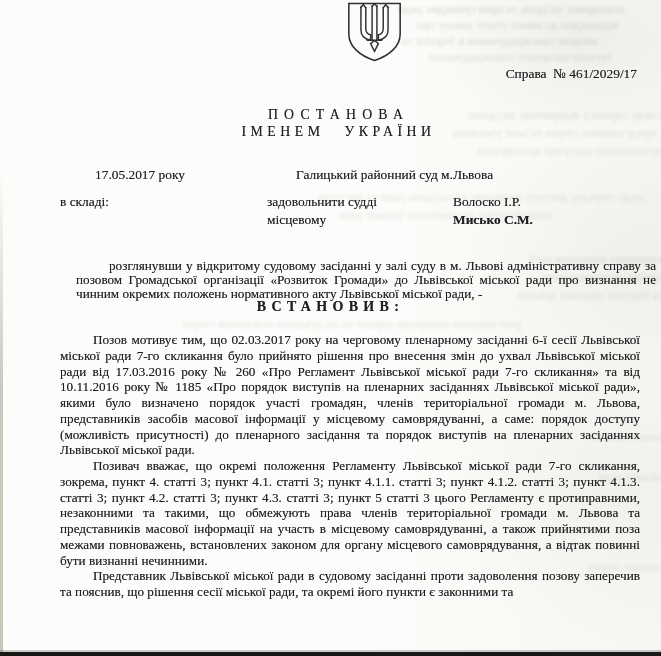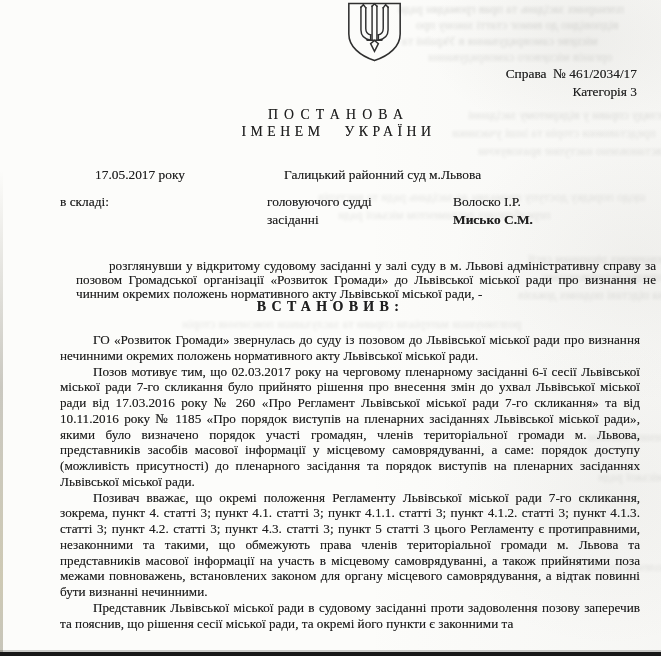--- a/index.html
+++ b/index.html
@@ -22,21 +22,21 @@
   .emblem { position:absolute; left:344px; top:1px; width:61px; height:62px; }
   .case-block { position:absolute; top:65px; left:0; width:637px; text-align:right;
                 font-size:13.4px; line-height:17.5px; }
   .case-line { white-space:pre; }
   .title-block { position:absolute; top:106px; left:8px; width:661px; text-align:center;
                  font-size:13.8px; line-height:17px; }
   .title-line1 { letter-spacing:.45em; }
   .title-line2 { letter-spacing:.33em; word-spacing:.85em; }
   .date-court, .composition { font-size:13.4px; }
   .date  { position:absolute; left:95px;  top:167px; }
-  .court { position:absolute; left:284px; top:167px; }
+  .court { position:absolute; left:296px; top:167px; }
   .comp-label  { position:absolute; left:60px;  top:194px; }
   .comp-role-1 { position:absolute; left:267px; top:194px; }
   .comp-name-1 { position:absolute; left:453px; top:194px; }
   .comp-role-2 { position:absolute; left:267px; top:212px; }
   .comp-name-2 { position:absolute; left:453px; top:212px;font-weight:bold; }
   .intro { position:absolute; left:60px; top:243px; width:580px;
            font-size:13.2px; line-height:14px; text-align:justify; text-indent:33px; margin:16px; }
   .section-heading { position:absolute; top:299px; left:0; width:661px; text-align:center;
                      font-weight:bold; font-size:14px; letter-spacing:.38em; }
   .body-text { position:absolute; left:60px; top:332px; width:580px;
@@ -89,48 +89,46 @@
       <path d="M27.5,5.5 V40.5"></path>
       <path d="M32.5,5.5 V40.5"></path>
       <path d="M27.5,5.5 L30,2.8 L32.5,5.5"></path>
       <path d="M26,35 V40.5 M34,35 V40.5"></path>
       <path d="M22.5,40.5 H37.5"></path>
       <path d="M26,44 L30,40.8 L34,44 L30,52 Z"></path>
     </g>
   </svg>
 
   <div class="case-block">
-    <div class="case-line">Справа  № 461/2034/17</div>
-    <div class="case-line">Категорія 3</div>
+    <div class="case-line">Справа  № 461/2029/17</div>
   </div>
 
   <div class="title-block">
     <div class="title-line1">ПОСТАНОВА</div>
     <div class="title-line2">ІМЕНЕМ УКРАЇНИ</div>
   </div>
 
   <div class="date-court">
     <span class="date">17.05.2017 року</span>
     <span class="court">Галицький районний суд м.Львова</span>
   </div>
 
   <div class="composition">
     <span class="comp-label">в складі:</span>
-    <span class="comp-role-1">головуючого судді</span>
+    <span class="comp-role-1">задовольнити судді</span>
     <span class="comp-name-1">Волоско І.Р.</span>
-    <span class="comp-role-2">засіданні</span>
+    <span class="comp-role-2">місцевому</span>
     <span class="comp-name-2">Мисько С.М.</span>
   </div>
 
   <p class="intro">розглянувши у відкритому судовому засіданні у залі суду в м. Львові адміністративну справу за позовом Громадської організації «Розвиток Громади» до Львівської міської ради про визнання не чинним окремих положень нормативного акту Львівської міської ради, -</p>
 
   <div class="section-heading">ВСТАНОВИВ:</div>
 
   <div class="body-text">
-    <p>ГО «Розвиток Громади» звернулась до суду із позовом до Львівської міської ради про визнання нечинними окремих положень нормативного акту Львівської міської ради.</p>
     <p>Позов мотивує тим, що 02.03.2017 року на черговому пленарному засіданні 6-ї сесії Львівської міської ради 7-го скликання було прийнято рішення про внесення змін до ухвал Львівської міської ради від 17.03.2016 року № 260 «Про Регламент Львівської міської ради 7-го скликання» та від 10.11.2016 року № 1185 «Про порядок виступів на пленарних засіданнях Львівської міської ради», якими було визначено порядок участі громадян, членів територіальної громади м. Львова, представників засобів масової інформації у місцевому самоврядуванні, а саме: порядок доступу (можливість присутності) до пленарного засідання та порядок виступів на пленарних засіданнях Львівської міської ради.</p>
     <p>Позивач вважає, що окремі положення Регламенту Львівської міської ради 7-го скликання, зокрема, пункт 4. статті 3; пункт 4.1. статті 3; пункт 4.1.1. статті 3; пункт 4.1.2. статті 3; пункт 4.1.3. статті 3; пункт 4.2. статті 3; пункт 4.3. статті 3; пункт 5 статті 3 цього Регламенту є протиправними, незаконними та такими, що обмежують права членів територіальної громади м. Львова та представників масової інформації на участь в місцевому самоврядуванні, а також прийнятими поза межами повноважень, встановлених законом для органу місцевого самоврядування, а відтак повинні бути визнанні нечинними.</p>
     <p>Представник Львівської міської ради в судовому засіданні проти задоволення позову заперечив та пояснив, що рішення сесії міської ради, та окремі його пункти є законними та</p>
   </div>
 
   <div class="edge-left"></div>
   <div class="edge-bottom-shadow"></div>
   <div class="edge-bottom"></div>
 
 </div>

